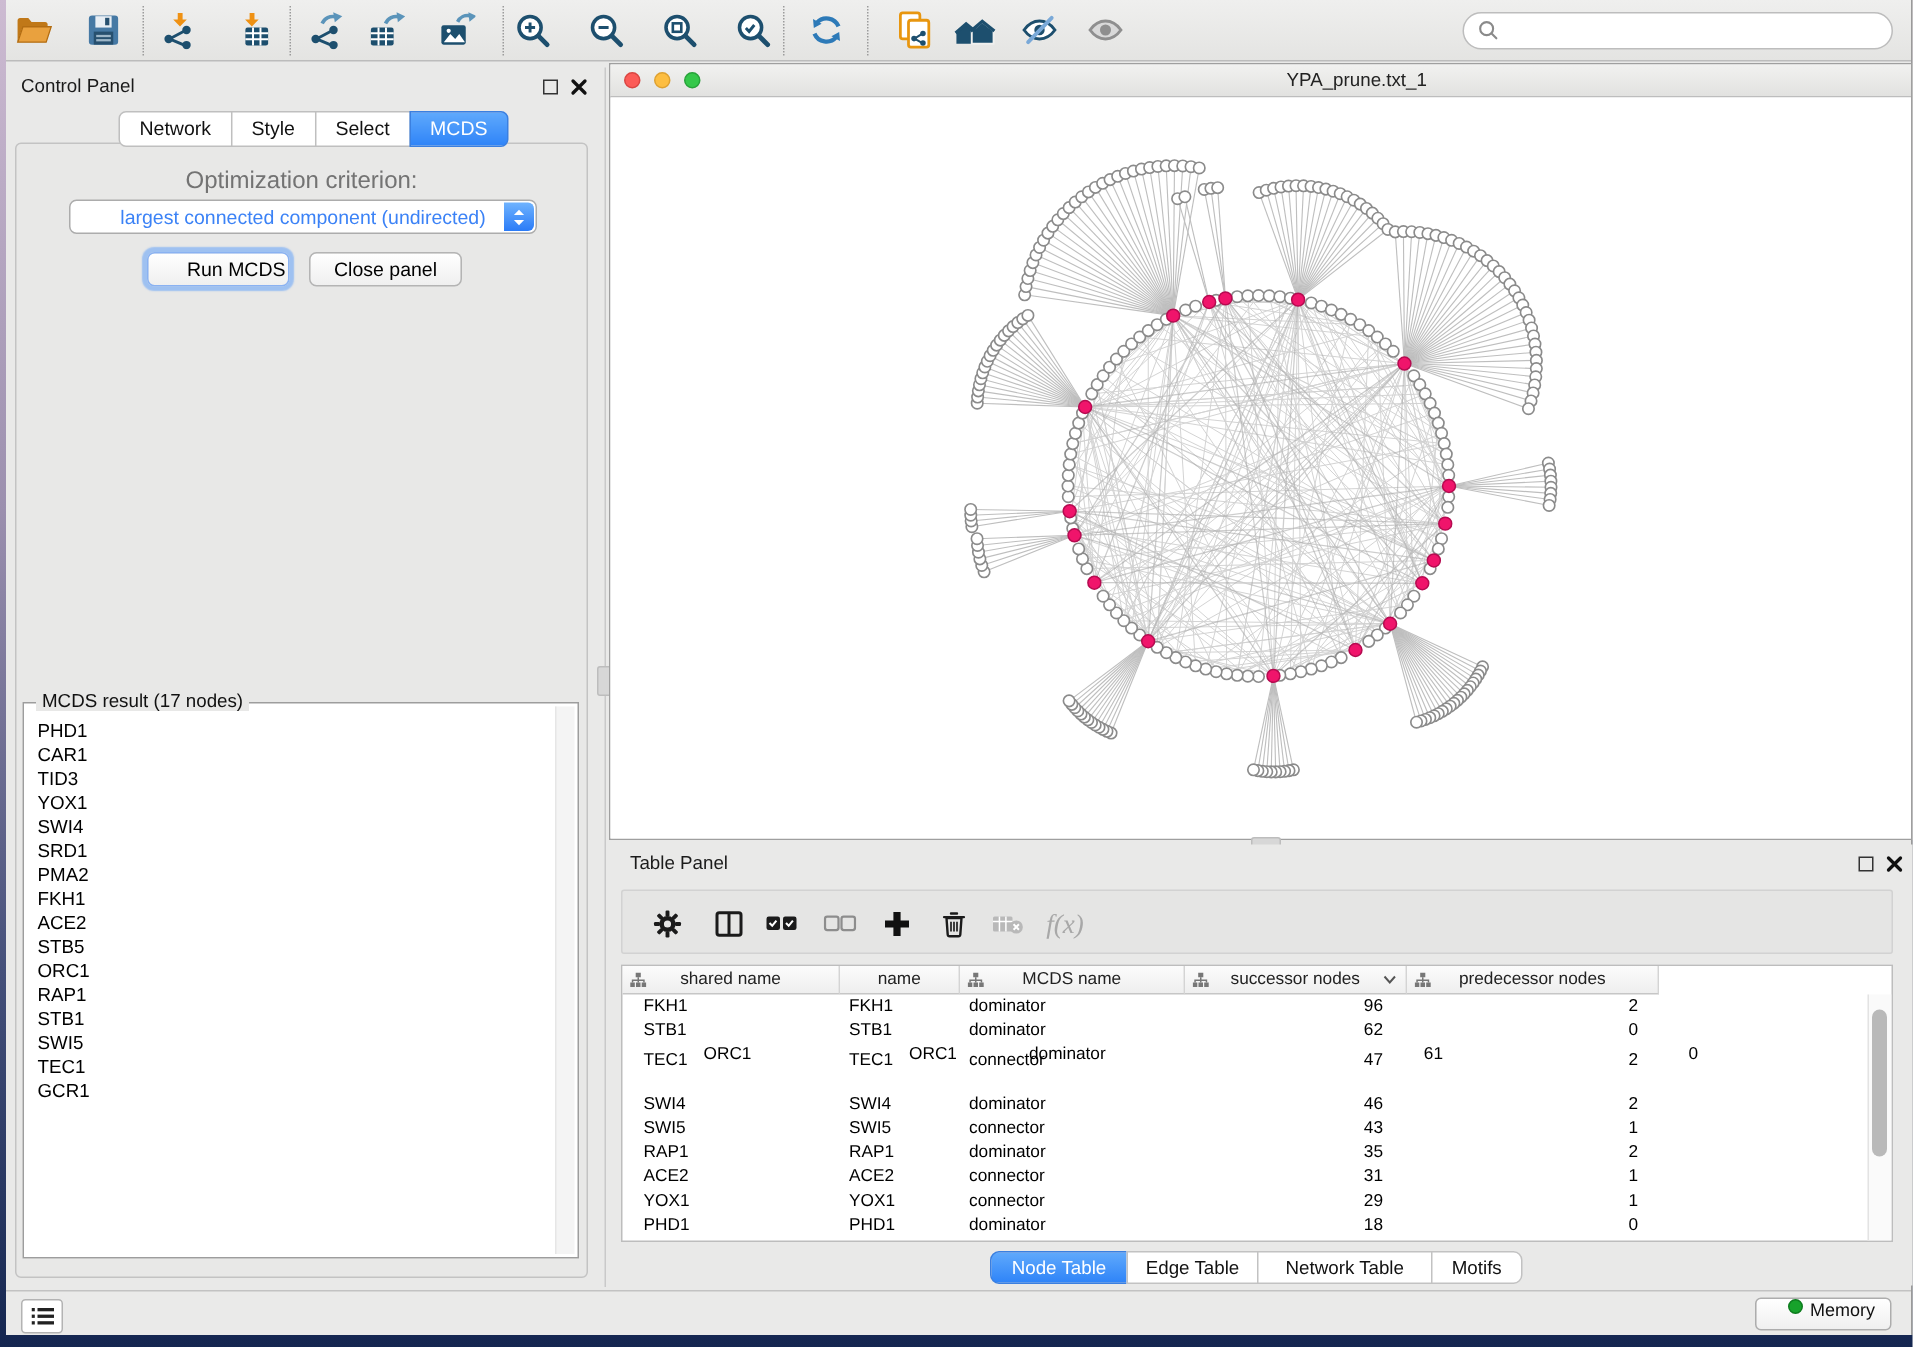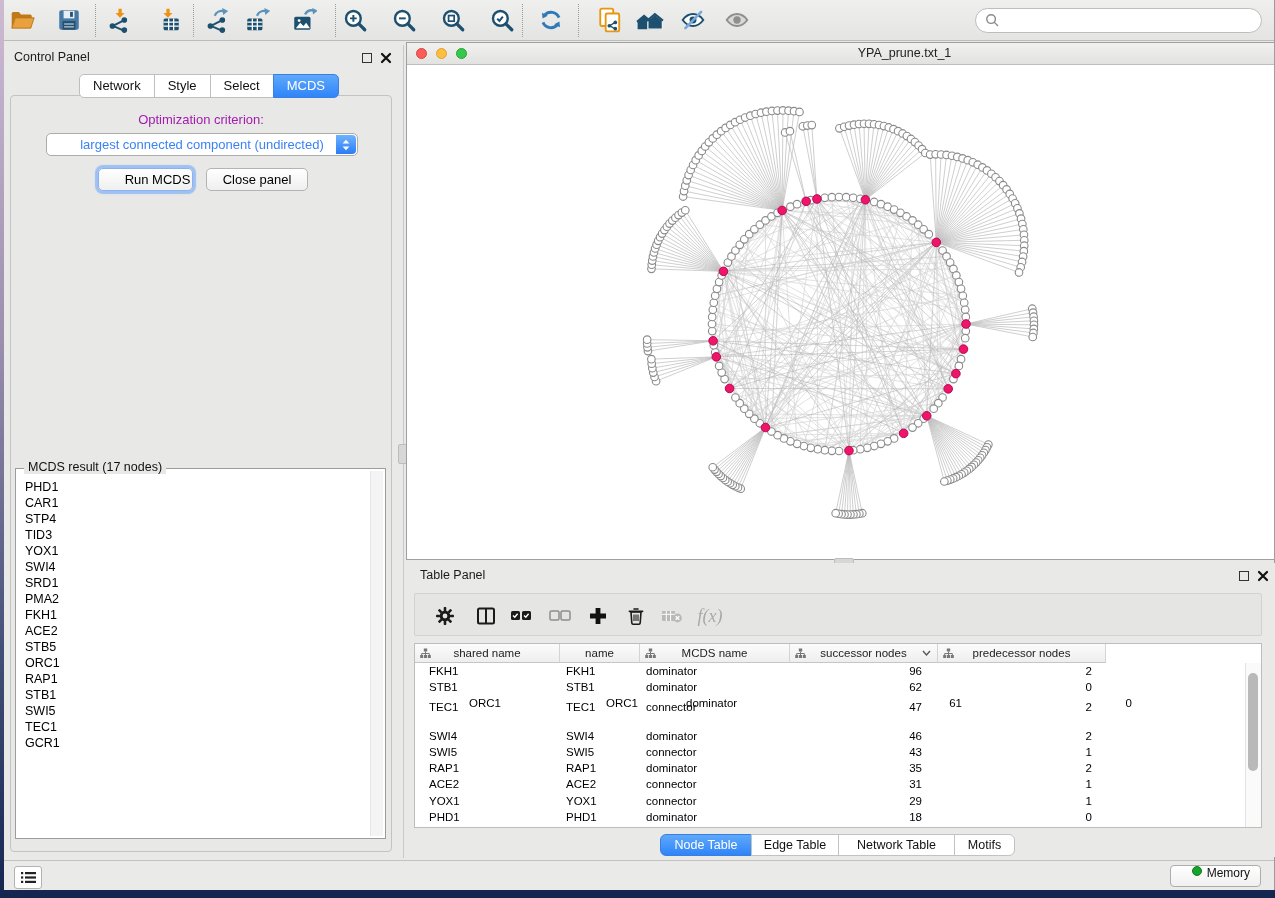--- a/index.html
+++ b/index.html
@@ -22,21 +22,21 @@
   .panel-float{position:absolute;width:10px;height:10px;border:1.6px solid #333;box-sizing:border-box;}
   .panel-close{position:absolute;width:12px;height:12px;}
   .cp-tabs{position:absolute;top:29px;left:50%;transform:translateX(-50%);white-space:nowrap;z-index:3;}
   .cp-tab{display:inline-block;padding:3px 13px 4px;background:#fff;border:1px solid #bfbfbf;
     margin-left:-1px;font-size:13px;color:#111;vertical-align:top;}
   .cp-tab:first-child{border-radius:5px 0 0 5px;margin-left:12px;}
   .cp-tab:last-child{border-radius:0 5px 5px 0;}
   .cp-tab.active{background:linear-gradient(#5fa9fc,#2f84f8);color:#fff;border-color:#3a7fe0;}
   .cp-content{position:absolute;left:4px;top:50px;width:382px;height:757px;background:#e8e8e7;
     border:1px solid #c3c3c3;border-radius:4px;box-sizing:border-box;}
-  .opt-label{position:absolute;top:16px;width:100%;text-align:center;font-size:13px;color:#a21caf;}
+  .opt-label{position:absolute;top:16px;width:100%;text-align:center;font-size:16px;color:#737373;}
   .dd{position:absolute;left:35px;top:37px;width:312px;height:23px;background:#fff;border:1px solid #acacac;
     border-radius:5px;box-sizing:border-box;font-size:13px;line-height:21px;text-align:center;color:#3b82f6;}
   .dd-cap{position:absolute;right:1px;top:1px;width:20px;height:19px;border-radius:0 4px 4px 0;
     background:linear-gradient(#6fb3fe,#2a7bf7);display:flex;align-items:center;justify-content:center;}
   .btn{position:absolute;height:23px;border:1px solid #b4b4b4;border-radius:5px;
     background:linear-gradient(#ffffff,#efefef);font-size:13px;text-align:center;line-height:21px;
     box-sizing:border-box;color:#000;}
   .btn.focus{border-color:#8ab2f2;box-shadow:0 0 1px 3px rgba(97,160,250,.55);padding-left:24px;}
   .groupbox{position:absolute;left:4px;top:372px;width:371px;height:371px;background:#fff;
     border:1px solid #9d9d9d;box-sizing:border-box;}
@@ -278,21 +278,20 @@
             </svg>
         </div>
       </div>
       <div class="btn focus" style="left:87px;top:72px;width:95px">Run MCDS</div>
       <div class="btn" style="left:195px;top:72px;width:102px">Close panel</div>
       <div class="groupbox">
         <div class="legend">MCDS result (17 nodes)</div>
         <div class="mcds-list" id="mcds-list">
             <div class="mcds-item">PHD1</div>
             <div class="mcds-item">CAR1</div>
-            <div class="mcds-item">STP4</div>
             <div class="mcds-item">TID3</div>
             <div class="mcds-item">YOX1</div>
             <div class="mcds-item">SWI4</div>
             <div class="mcds-item">SRD1</div>
             <div class="mcds-item">PMA2</div>
             <div class="mcds-item">FKH1</div>
             <div class="mcds-item">ACE2</div>
             <div class="mcds-item">STB5</div>
             <div class="mcds-item">ORC1</div>
             <div class="mcds-item">RAP1</div>

